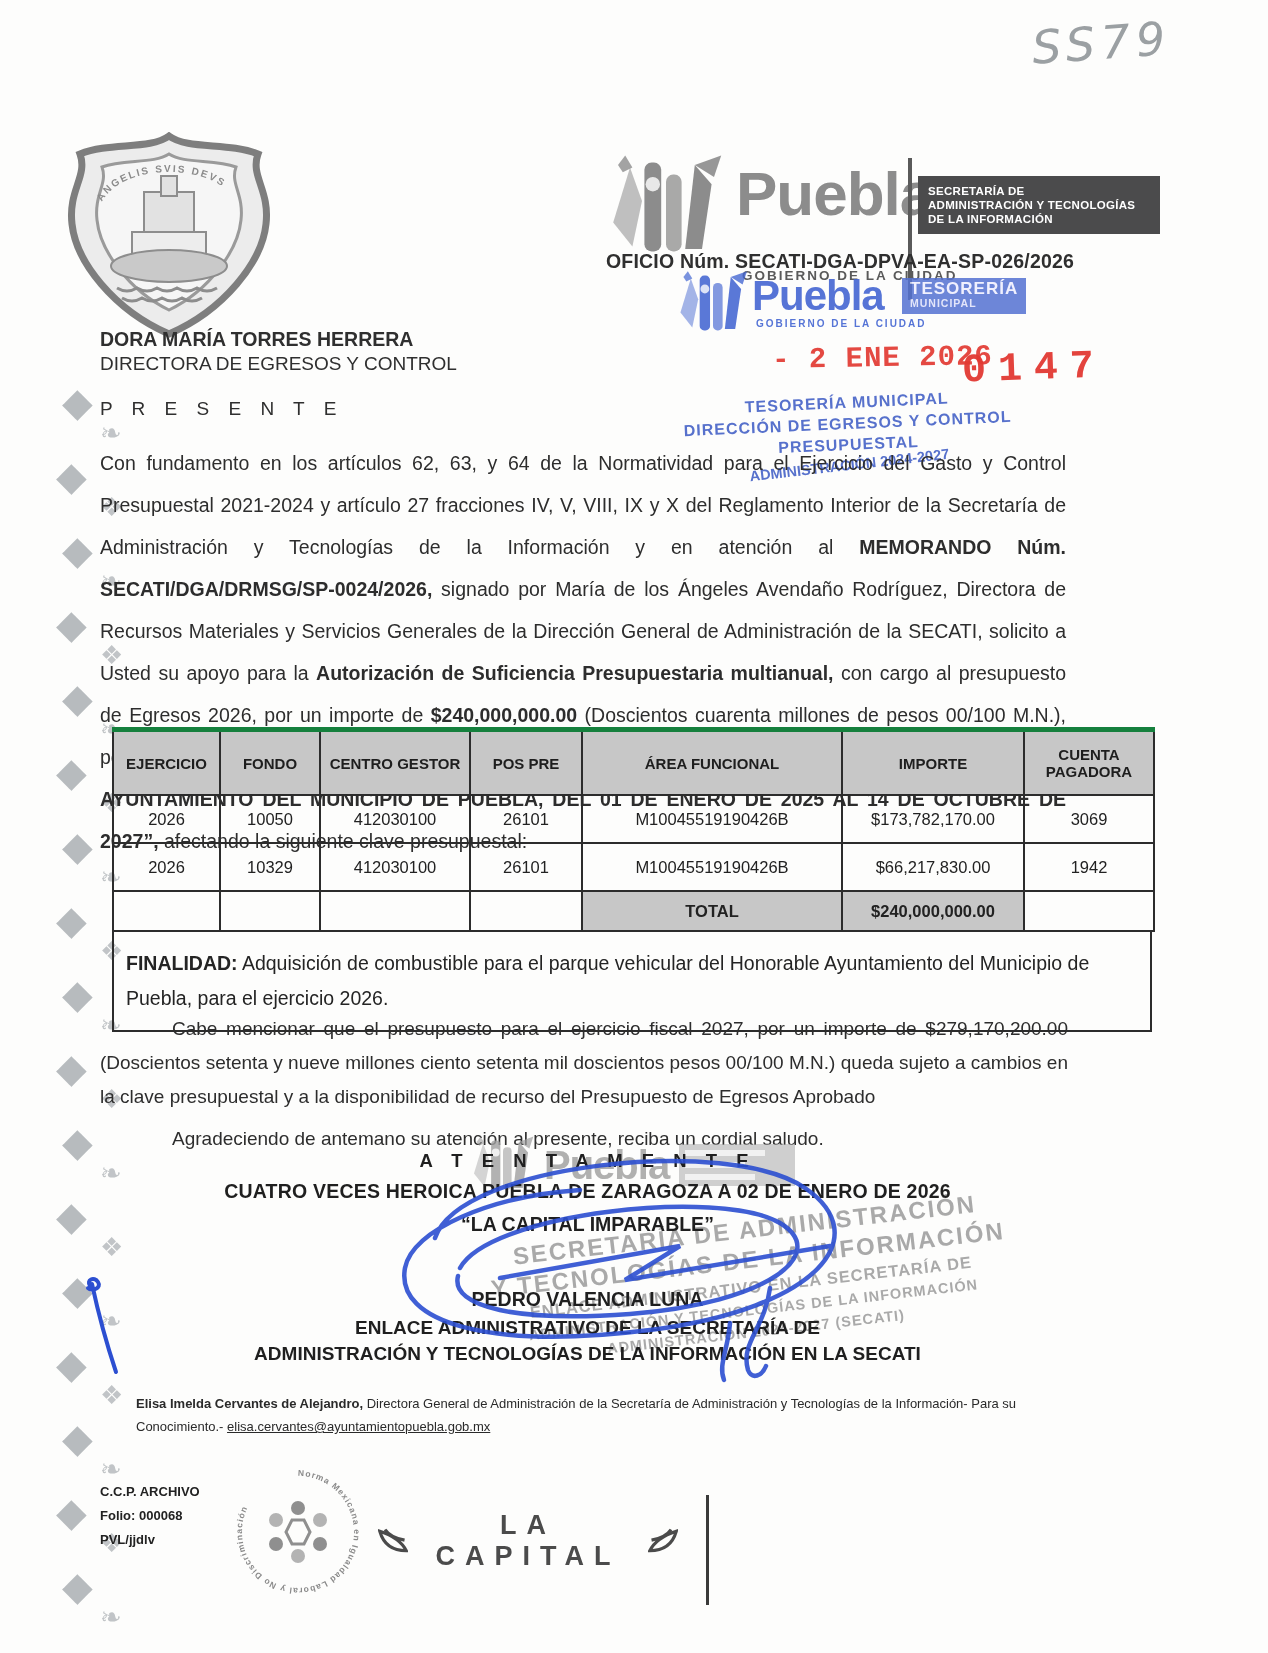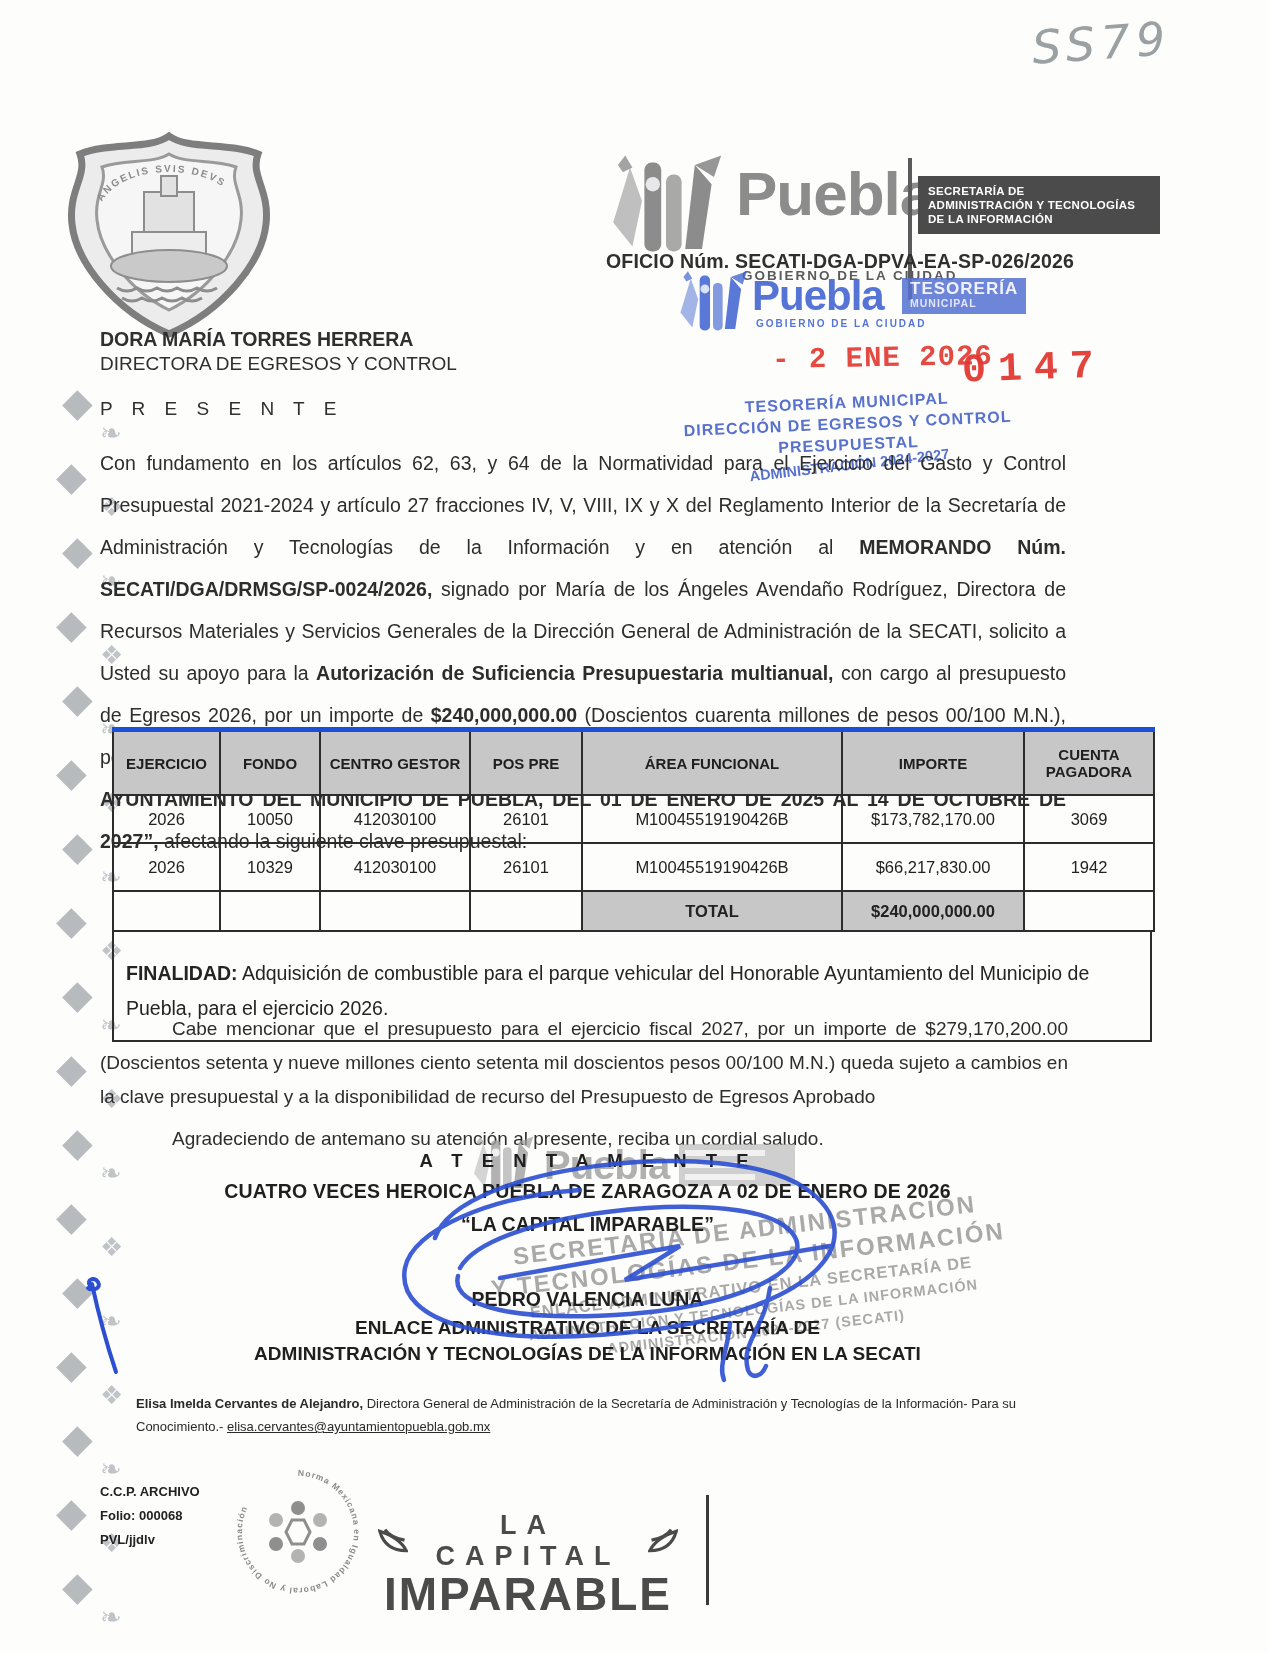--- a/index.html
+++ b/index.html
@@ -40,27 +40,27 @@
   .receipt .r4{font-size:14.5px;transform:rotate(-4deg);margin-top:2px;}
 
   
   .recip-name{font-weight:bold;font-size:19.5px;}
   .recip-line{font-size:19px;line-height:26.5px;}
   .presente{font-size:19px;letter-spacing:7px;margin-top:20px;}
   .para{font-size:19.5px;line-height:42px;text-align:justify;color:#2d2d2d;}
   .para2{font-size:19px;line-height:34px;text-align:justify;color:#2d2d2d;text-indent:72px;}
 
   
-  table.ptable{border-collapse:collapse;table-layout:fixed;width:1041px;border-top:5px solid #1d4ed8;}
+  table.ptable{border-collapse:collapse;table-layout:fixed;width:1041px;border-top:5px solid #15803d;}
   .ptable th,.ptable td{border:2px solid #2c2c2c;text-align:center;vertical-align:middle;}
   .ptable th{background:#c7c7c7;font-size:15px;font-weight:bold;height:60px;color:#1e1e1e;}
   .ptable td{font-size:16.5px;height:44px;color:#222;}
   .ptable tr.totalrow td{height:36px;}
   td.totcell{background:#c7c7c7;font-weight:bold;font-size:16.5px;}
-  .finalidad{border:2.5px solid #2c2c2c;border-top:none;width:1012px;padding:24px 12px 14px 12px;
+  .finalidad{border:2.5px solid #2c2c2c;border-top:none;width:1012px;padding:14px 12px 14px 12px;
              font-size:19.5px;line-height:35px;color:#242424;}
 
   
   .centerblock{text-align:center;font-weight:bold;color:#1f1f1f;}
   .atent{font-size:18.5px;letter-spacing:7px;}
   .citydate{font-size:19.5px;letter-spacing:.2px;}
   .slogan{font-size:19.5px;}
   .signer{font-size:19.5px;}
   .stitle{font-size:19px;}
   .graystamp{color:#9b9b9b;font-weight:bold;text-align:center;transform:rotate(-6.5deg);opacity:.85;}
@@ -339,18 +339,17 @@
   <div class="abs" style="left:378px;top:1510px;width:300px;text-align:center;">
     <div style="display:flex;align-items:center;justify-content:center;gap:6px;">
       <svg width="34" height="30" viewBox="0 0 34 30">
         <path d="M32 26 C16 26 6 18 2 4 C14 8 26 14 32 26 Z M30 14 C20 12 12 8 8 2" fill="none" stroke="#4b4b4b" stroke-width="3.5"></path>
       </svg>
       <span class="brand-top">LA CAPITAL</span>
       <svg width="34" height="30" viewBox="0 0 34 30">
         <path d="M2 26 C18 26 28 18 32 4 C20 8 8 14 2 26 Z M4 14 C14 12 22 8 26 2" fill="none" stroke="#4b4b4b" stroke-width="3.5"></path>
       </svg>
     </div>
-    <div class="brand-bot">IMPARABLE</div>
   </div>
 
   <div class="abs divider" style="left:706px;top:1495px;"></div>
 
 </div>
 
 </body></html>

